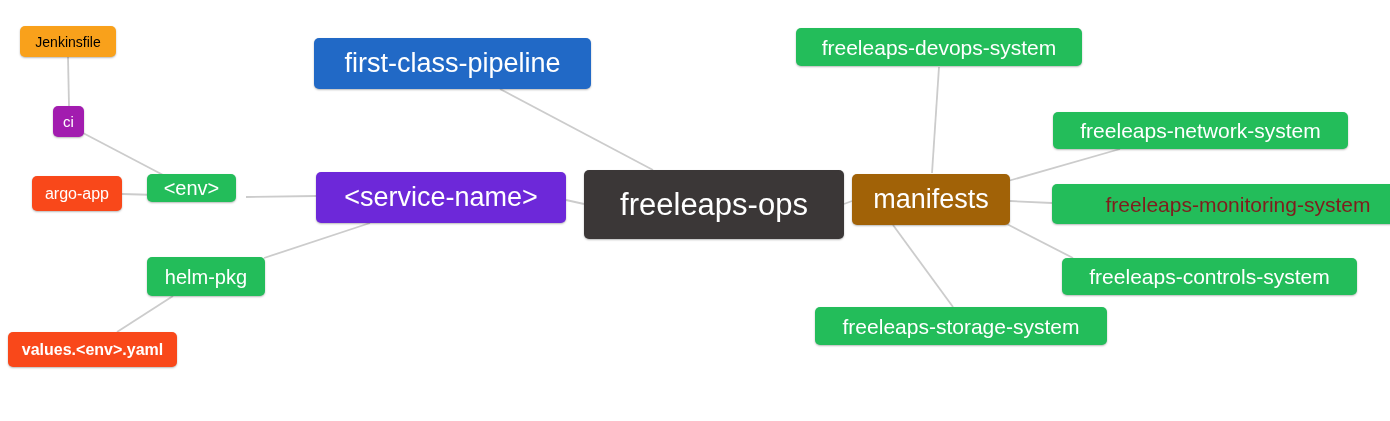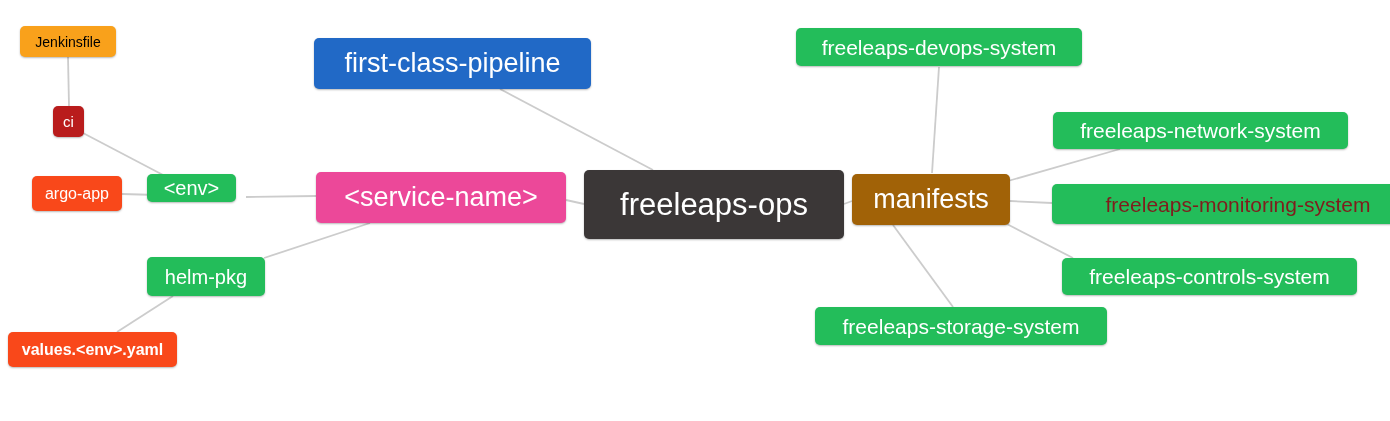--- a/index.html
+++ b/index.html
@@ -52,27 +52,27 @@
       <line x1="566" y1="200" x2="584" y2="204" stroke="#CCCCCC" stroke-width="1.8"></line>
       <line x1="844" y1="204" x2="852" y2="201" stroke="#CCCCCC" stroke-width="1.8"></line>
       <line x1="932" y1="173" x2="939" y2="67" stroke="#CCCCCC" stroke-width="1.8"></line>
       <line x1="1008" y1="181" x2="1120" y2="149" stroke="#CCCCCC" stroke-width="1.8"></line>
       <line x1="1010" y1="201" x2="1052" y2="203" stroke="#CCCCCC" stroke-width="1.8"></line>
       <line x1="1005" y1="223" x2="1073" y2="258" stroke="#CCCCCC" stroke-width="1.8"></line>
       <line x1="893" y1="225" x2="953" y2="307" stroke="#CCCCCC" stroke-width="1.8"></line>
     </svg>
   <div>
       <div class="node" style="left: 20px; top: 26px; width: 96px; height: 31px; font-size: 14px; background: rgb(249, 161, 27); color: #000000;">Jenkinsfile</div>
-      <div class="node" style="left: 53px; top: 106px; width: 31px; height: 31px; font-size: 15px; background: #b91c1c; color: rgb(255, 255, 255);">ci</div>
+      <div class="node" style="left: 53px; top: 106px; width: 31px; height: 31px; font-size: 15px; background: #a21caf; color: rgb(255, 255, 255);">ci</div>
       <div class="node" style="left: 32px; top: 176px; width: 90px; height: 35px; font-size: 16px; background: rgb(249, 72, 26); color: rgb(255, 255, 255);">argo-app</div>
       <div class="node" style="left: 147px; top: 174px; width: 89px; height: 28px; font-size: 20px; background: rgb(35, 189, 90); color: rgb(255, 255, 255);">&lt;env&gt;</div>
       <div class="node" style="left: 147px; top: 257px; width: 118px; height: 39px; font-size: 20px; background: rgb(35, 189, 90); color: rgb(255, 255, 255);">helm-pkg</div>
       <div class="node" style="left: 8px; top: 332px; width: 169px; height: 35px; font-size: 16px; background: rgb(249, 72, 26); color: rgb(255, 255, 255); font-weight: bold;">values.&lt;env&gt;.yaml</div>
       <div class="node" style="left: 314px; top: 38px; width: 277px; height: 51px; font-size: 27px; background: rgb(33, 105, 198); color: rgb(255, 255, 255);">first-class-pipeline</div>
-      <div class="node" style="left: 316px; top: 172px; width: 250px; height: 51px; font-size: 27px; background: #ec4899; color: rgb(255, 255, 255); text-align: right;">&lt;service-name&gt;</div>
+      <div class="node" style="left: 316px; top: 172px; width: 250px; height: 51px; font-size: 27px; background: #6d28d9; color: rgb(255, 255, 255); text-align: right;">&lt;service-name&gt;</div>
       <div class="node" style="left: 584px; top: 170px; width: 260px; height: 69px; font-size: 31px; background: rgb(59, 55, 55); color: rgb(255, 255, 255);">freeleaps-ops</div>
       <div class="node" style="left: 852px; top: 174px; width: 158px; height: 51px; font-size: 27px; background: #a16207; color: rgb(255, 255, 255);">manifests</div>
       <div class="node" style="left: 796px; top: 28px; width: 286px; height: 38px; font-size: 21px; background: rgb(35, 189, 90); color: rgb(255, 255, 255);">freeleaps-devops-system</div>
       <div class="node" style="left: 1053px; top: 112px; width: 295px; height: 37px; font-size: 21px; background: rgb(35, 189, 90); color: rgb(255, 255, 255);">freeleaps-network-system</div>
       <div class="node" style="left: 1052px; top: 184px; width: 372px; height: 40px; font-size: 21px; background: rgb(35, 189, 90); color: #7f1d1d;">freeleaps-monitoring-system</div>
       <div class="node" style="left: 1062px; top: 258px; width: 295px; height: 37px; font-size: 21px; background: rgb(35, 189, 90); color: rgb(255, 255, 255);">freeleaps-controls-system</div>
       <div class="node" style="left: 815px; top: 307px; width: 292px; height: 38px; font-size: 21px; background: rgb(35, 189, 90); color: rgb(255, 255, 255);">freeleaps-storage-system</div>
     </div>
 </div>
 

